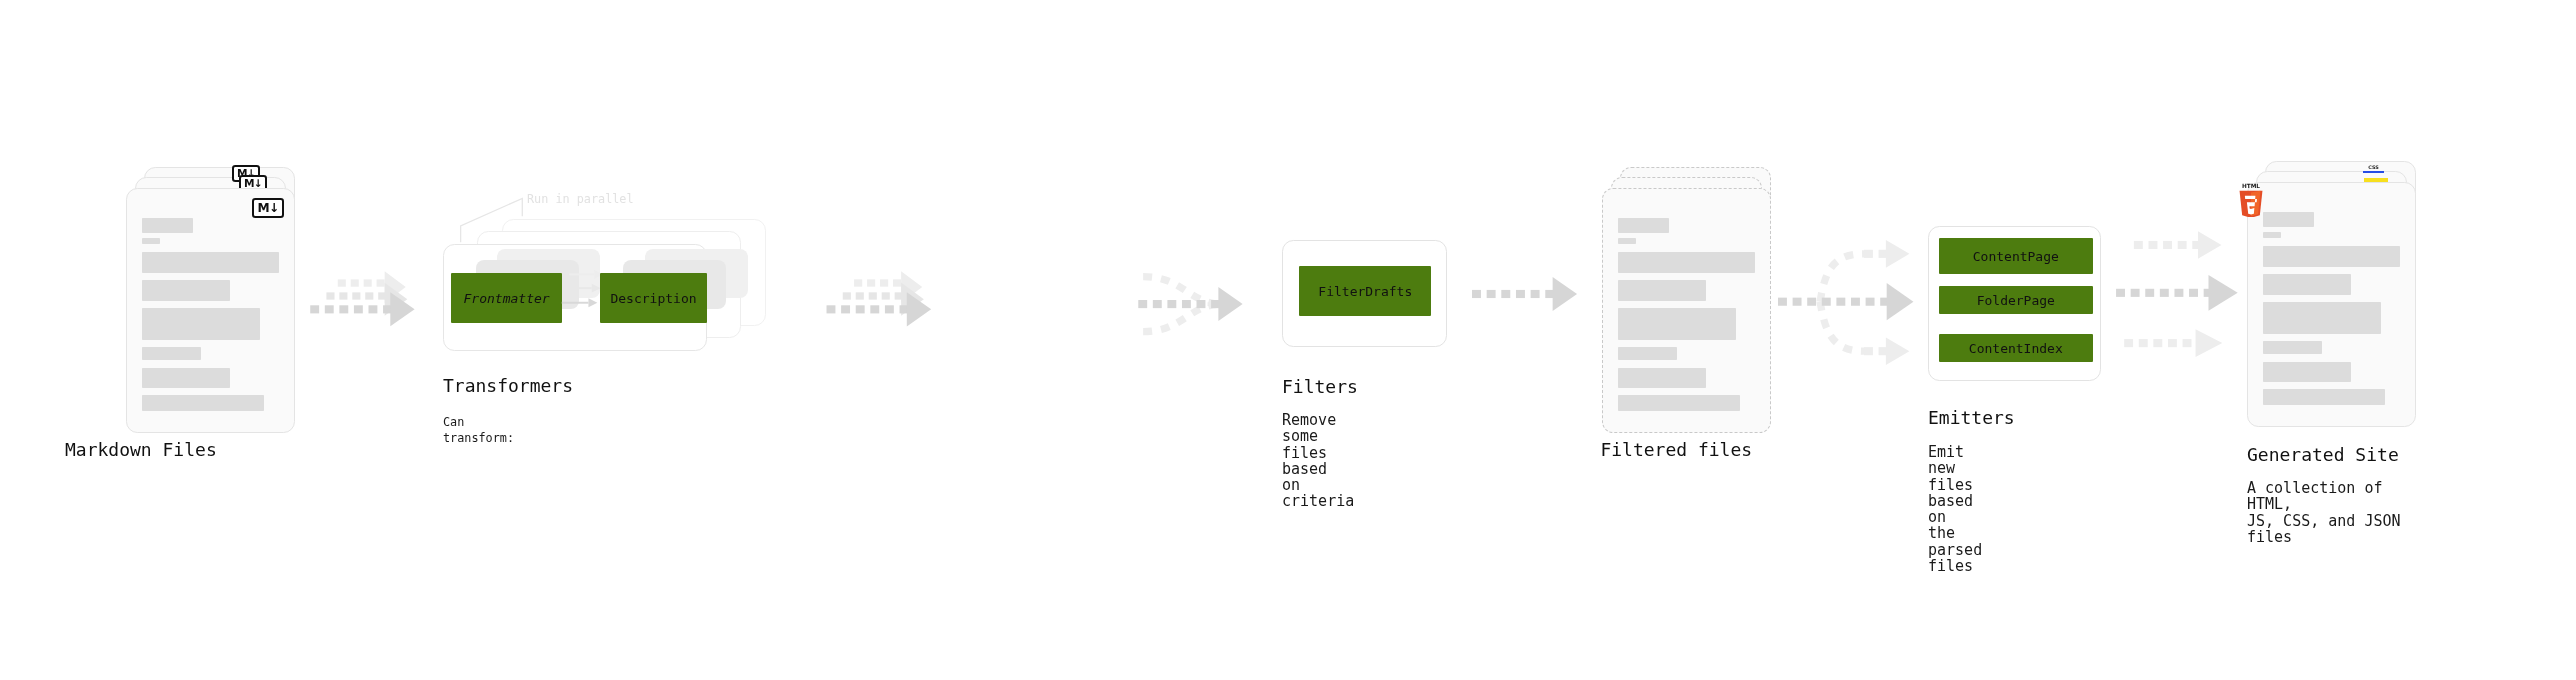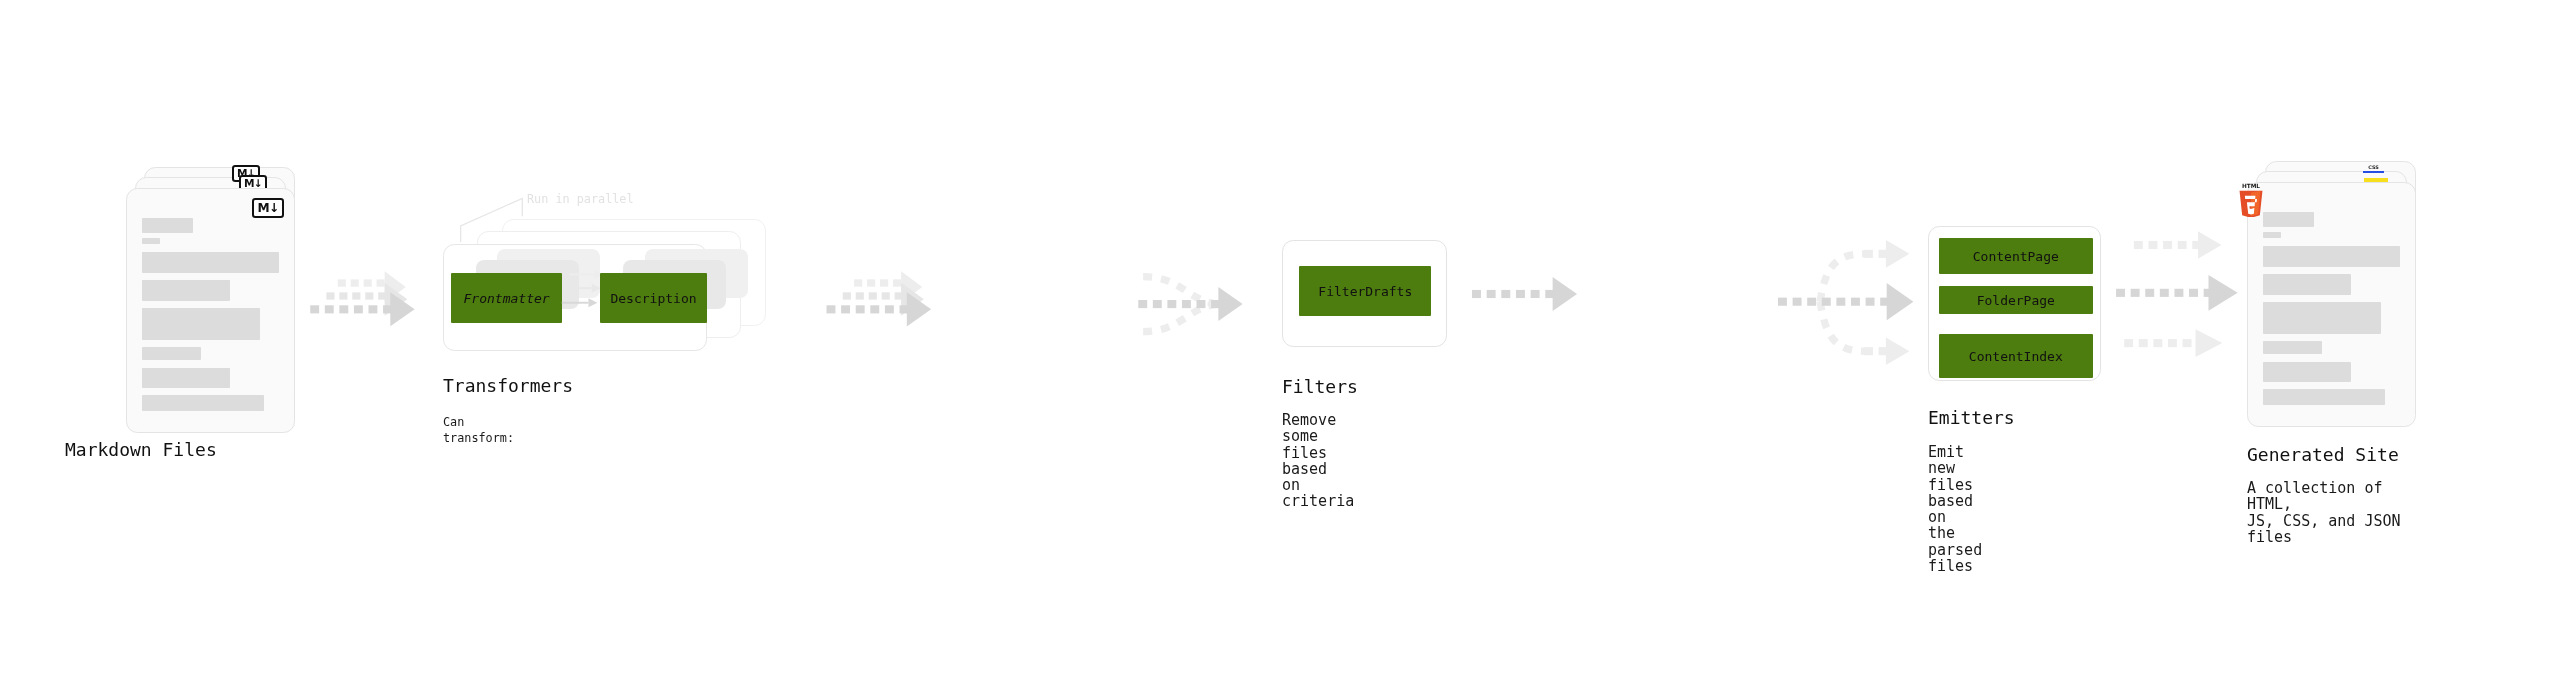--- a/index.html
+++ b/index.html
@@ -269,20 +269,39 @@
       <rect x="0" y="17" width="11" height="10"></rect>
         <rect x="18" y="17" width="11" height="10"></rect>
       <rect x="36" y="17" width="11" height="10"></rect>
         <rect x="54" y="17" width="11" height="10"></rect>
       <rect x="72" y="17" width="11" height="10"></rect>
         <rect x="90" y="17" width="11" height="10"></rect>
       <polygon points="99,1 129,22 99,43"></polygon>
     </g>
   </svg>
 
+  <div class="node" style="left:1602px; top:167px;">
+    <div class="doc-stack" style="width:169px;height:268px;">
+      <div class="doc dashed back2"></div>
+      <div class="doc dashed back1"></div>
+      <div class="doc dashed front">
+        <div class="doc-body">
+          <div class="bar" style="width:51px;height:14.6px;"></div>
+          <div class="bar" style="width:18.7px;height:5.7px;margin-bottom:8.1px;"></div>
+          <div class="bar" style="width:100%;height:21px;margin-bottom:7.3px;"></div>
+          <div class="bar" style="width:64%;height:20.3px;margin-bottom:7.3px;"></div>
+          <div class="bar" style="width:86%;height:32px;margin-bottom:7.3px;"></div>
+          <div class="bar" style="width:43%;height:13px;margin-bottom:7.3px;"></div>
+          <div class="bar" style="width:64%;height:20.3px;margin-bottom:7.3px;"></div>
+          <div class="bar" style="width:89%;height:15.4px;"></div>
+        </div>
+      </div>
+    </div>
+    <div class="title" style="left:-1.6px; top:272px;">Filtered files</div>
+  </div>
 
   <svg class="deco" style="left:1778px; top:236px;" width="146" height="146" viewBox="0 0 180 180">
     <path d="M52 81 C 58 40, 70 22, 106 22" fill="none" stroke="#ededed" stroke-width="9" stroke-dasharray="11 11"></path>
     <path d="M52 81 C 58 122, 70 142, 106 142" fill="none" stroke="#ededed" stroke-width="9" stroke-dasharray="11 11"></path>
     <g fill="#ededed">
       <rect x="106" y="17" width="11" height="10"></rect>
         <rect x="124" y="17" width="11" height="10"></rect>
       <polygon points="133,5 162,22 133,39"></polygon>
     </g>
     <g fill="#ededed">
@@ -300,21 +319,21 @@
       <rect x="108" y="76" width="11" height="10"></rect>
         <rect x="126" y="76" width="11" height="10"></rect>
       <polygon points="134,58 167,81 134,104"></polygon>
     </g>
   </svg>
 
   <div class="node" style="left:1928px; top:226px;">
     <div class="group-box" style="left:0; top:0; width:173px; height:155px;">
       <div class="chip" style="position:absolute; left:9.8px; top:11.4px; width:154px; height:36px;">ContentPage</div>
       <div class="chip" style="position:absolute; left:9.8px; top:59px; width:154px; height:28px;">FolderPage</div>
-      <div class="chip" style="position:absolute; left:9.8px; top:107px; width:154px; height:44px;">ContentIndex</div>
+      <div class="chip" style="position:absolute; left:9.8px; top:107px; width:154px; height:28px;">ContentIndex</div>
     </div>
     <div class="title" style="left:0px; top:181px;">Emitters</div>
     <div class="subtitle" style="left:0px; top:218px;">Emit new files based on
 the parsed files</div>
   </div>
 
   <svg class="deco" style="left:2116px; top:232px;" width="138" height="146" viewBox="0 0 170 180">
     <g fill="#ededed">
       <rect x="22" y="11" width="11" height="10"></rect>
         <rect x="40" y="11" width="11" height="10"></rect>

